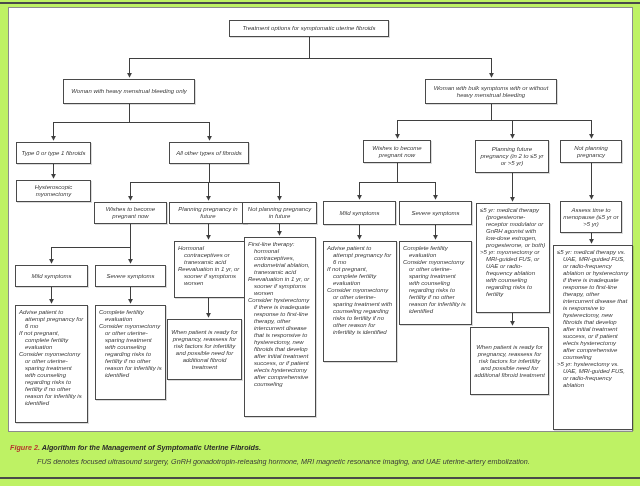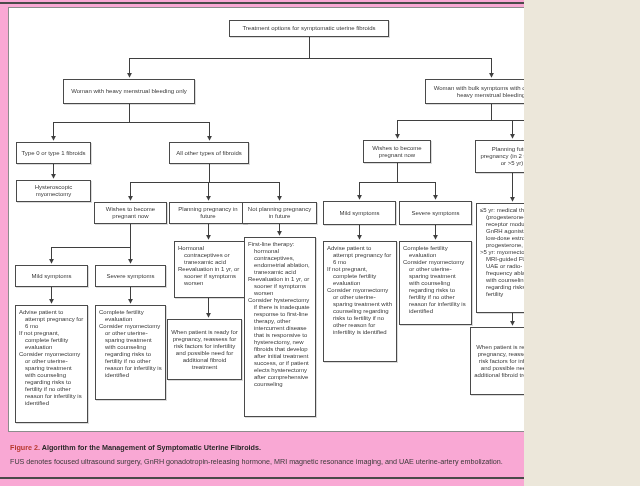--- a/index.html
+++ b/index.html
@@ -1,33 +1,33 @@
 <!DOCTYPE html>
 <html><head>
 <meta charset="utf-8">
 <style>
   * { margin:0; padding:0; box-sizing:border-box; }
   html,body { background:#ece7da; }
   body { font-family:"Liberation Sans", sans-serif; }
-  .page { position:relative; width:524px; height:486px; background:#f9a8d4; overflow:hidden; }
+  .page { position:relative; width:640px; height:486px; background:#bef264; overflow:hidden;font-style:italic; }
   .rule { position:absolute; left:0; width:640px; background:#4a4a4a; }
   .rule.top { top:2px; height:2px; }
   .rule.bottom { top:477px; height:2px; }
   .panel { position:absolute; left:8px; top:7px; width:625px; height:425px; background:#ffffff; border:1px solid #8c8c8c; }
   svg.connectors { position:absolute; left:0; top:0; width:640px; height:486px; }
   .box { position:absolute; background:#fff; border:1px solid #4a4a4a; color:#3a3a3a;
          font-size:6px; line-height:7px; box-shadow:1px 1px 0 rgba(0,0,0,0.14); }
   .hd  { display:flex; align-items:center; justify-content:center; text-align:center; padding:1px 2px; }
   .det { padding:3px 3px; text-align:left; }
   .det .it { padding-left:6px; text-indent:-6px; }
   .ctr { display:flex; align-items:center; justify-content:center; text-align:center; padding:2px 3px; }
   .caption { position:absolute; left:0; top:437px; width:640px; padding:6px 10px 0 10px; }
   .cap1 { font-size:7.2px; font-weight:bold; color:#2b2b2b; line-height:9px; }
   .figlabel { color:#b7382e; }
-  .capnote { font-size:7.2px; color:#3a3a3a; line-height:9px; margin-top:5px; font-weight:normal; }
+  .capnote { font-size:7.2px; color:#3a3a3a; line-height:9px; margin-top:5px; font-weight:normal;margin-left:27px; }
 </style>
 </head>
 <body>
 
 <div class="page">
   <div class="rule top"></div>
   <div class="panel"></div>
 
   <svg class="connectors" viewBox="0 0 640 486" shape-rendering="crispEdges">
     <defs>

